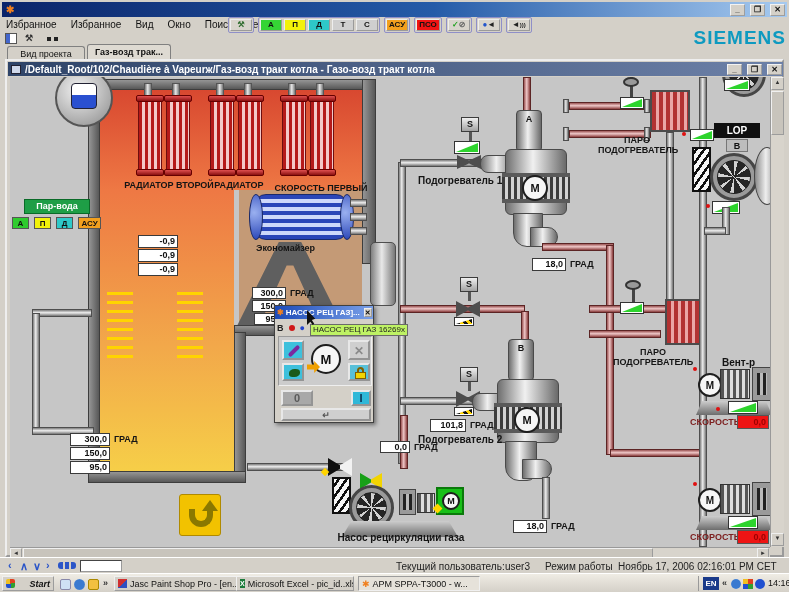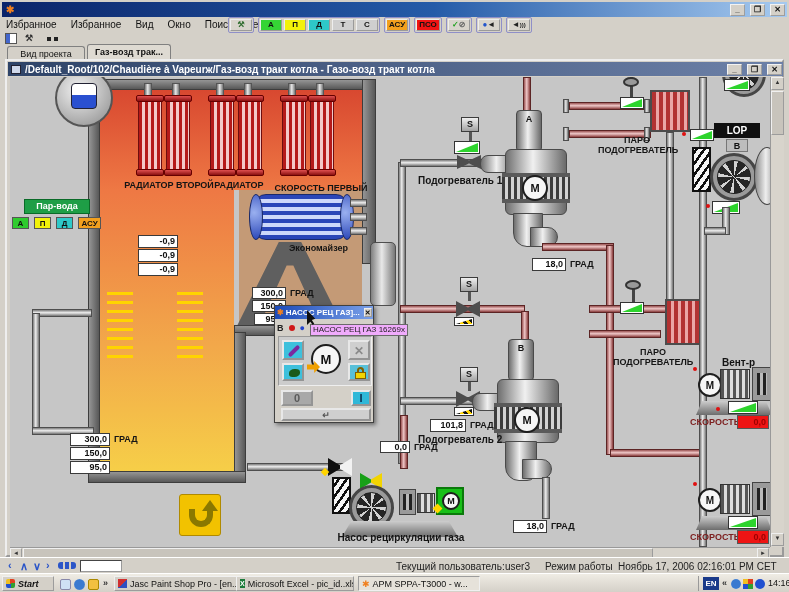--- a/index.html
+++ b/index.html
@@ -76,21 +76,21 @@
     font:bold 9px/12px "Liberation Sans",sans-serif;text-align:right;padding-right:2px;}
   .coil{background:repeating-linear-gradient(0deg,#ffd400 0 3px,rgba(255,212,0,0) 3px 9px);}
   .grn{background:#2ecb2e;} .yel{background:#f2f20a;} .cyn{background:#2ec8c8;} .org{background:#f2a01e;}
   .smbtn{border:1px solid #555;font:bold 8px/11px "Liberation Sans",sans-serif;text-align:center;color:#111;}
   
   .fp{background:#d4d0c8;border:1px solid #404040;box-shadow:2px 2px 4px rgba(0,0,0,.45);}
   .fptitle{position:absolute;left:0;top:0;right:0;height:13px;
     background:linear-gradient(90deg,#1c4ab8,#7aa0e8);display:flex;align-items:center;gap:2px;
     color:#fff;font:bold 8px "Liberation Sans",sans-serif;padding:0 2px;white-space:nowrap;overflow:hidden;}
   .fpbtn{border:2px outset #e8e8e8;background:#cfcfcf;}
-  .tooltip{background:#f0abfc;border:1px solid #6a6a6a;font:8px/10px "Liberation Sans",sans-serif;
+  .tooltip{background:#bef264;border:1px solid #6a6a6a;font:8px/10px "Liberation Sans",sans-serif;
     color:#222;padding:0 2px;white-space:nowrap;}
   
   .statusrow{position:absolute;left:0;top:557px;width:789px;height:16px;background:#d4d0c8;
     border-top:1px solid #fff;font-size:10px;color:#222;}
   .taskbar{position:absolute;left:0;top:573px;width:789px;height:19px;
     background:linear-gradient(180deg,#efece4,#d4d0c8);border-top:1px solid #fff;}
   .taskbtn{position:absolute;top:2px;height:15px;border:1px outset #f0f0f0;background:#d4d0c8;
     font-size:9px;color:#111;display:flex;align-items:center;gap:3px;padding:0 3px;
     white-space:nowrap;overflow:hidden;}
   .navarrow{color:#2b55c8;font:bold 11px "Liberation Sans",sans-serif;}
@@ -145,20 +145,21 @@
         <span class="iconbtn" style="color:#222;">◄<span style="font-size:6px;">)))</span></span>
       </span>
   </div>
 
   <div class="toolbar2">
     <span style="width:12px;height:11px;background:linear-gradient(90deg,#4466cc 0 4px,#fff 4px);border:1px solid #555;"></span>
     <span style="width:12px;height:11px;background:#d4d0c8;border:0;color:#333;font:bold 9px/11px 'Liberation Sans',sans-serif;">⚒</span>
     <span style="width:14px;height:10px;background:radial-gradient(circle 4px at 4px 5px,#222 60%,transparent 61%),radial-gradient(circle 4px at 11px 5px,#222 60%,transparent 61%);"></span>
   </div>
 
+  <div class="brand">SIEMENS</div>
 
   <div class="tab" style="left:7px;top:46px;width:78px;">Вид проекта</div>
   <div class="tab" style="left:87px;top:44px;width:84px;height:15px;font-weight:bold;background:#dedad2;">Газ-возд трак...</div>
 
   <div class="innerwin">
     <div class="innertitle">
       <span style="width:10px;height:9px;background:#cfd8ea;border:1px solid #223;"></span>
       <span>/Default_Root/102/Chaudière à Vapeurж/Газ-возд тракт котла - Газо-возд тракт котла</span>
       <span style="flex:1"></span>
       <span class="winbtn" style="height:11px;">_</span>
@@ -210,21 +211,21 @@
       <div class="abs lbl9" style="left:100px;top:103px;width:118px;text-align:center;">РАДИАТОР ВТОРОЙ</div>
       <div class="abs lbl9" style="left:196px;top:103px;width:66px;text-align:center;">РАДИАТОР</div>
       <div class="abs lbl9" style="left:258px;top:106px;width:106px;text-align:center;">СКОРОСТЬ ПЕРВЫЙ</div>
 
       <div class="abs" style="left:244px;top:117px;width:94px;height:46px;border:1px solid #1a2a6a;border-radius:12px;background:repeating-linear-gradient(0deg,#2a46b8 0 4px,#cdd8fa 4px 8px);"></div>
       <div class="abs" style="left:239px;top:117px;width:14px;height:46px;border-radius:50%;background:radial-gradient(circle at 35% 40%,#9ab0f0,#2a46b8);border:1px solid #1a2a6a;"></div>
       <div class="abs" style="left:330px;top:117px;width:14px;height:46px;border-radius:50%;background:radial-gradient(circle at 35% 40%,#9ab0f0,#2a46b8);border:1px solid #1a2a6a;"></div>
       <div class="abs pipe-h" style="left:340px;top:122px;width:17px;height:8px;"></div>
       <div class="abs pipe-h" style="left:340px;top:136px;width:17px;height:8px;"></div>
       <div class="abs pipe-h" style="left:340px;top:150px;width:17px;height:8px;"></div>
-      <div class="abs lbl9" style="left:246px;top:166px;width:92px;text-align:right;">Экономайзер</div>
+      <div class="abs lbl9" style="left:246px;top:166px;width:92px;text-align:left;">Экономайзер</div>
 
       <div class="abs vbox" style="left:128px;top:158px;width:40px;height:13px;">-0,9</div>
       <div class="abs vbox" style="left:128px;top:172px;width:40px;height:13px;">-0,9</div>
       <div class="abs vbox" style="left:128px;top:186px;width:40px;height:13px;">-0,9</div>
 
       <div class="abs" style="left:14px;top:122px;width:66px;height:15px;background:#1e9e46;border:1px solid #0a6a28;color:#fff;font:bold 9px/13px 'Liberation Sans',sans-serif;text-align:center;">Пар-вода</div>
       <div class="abs smbtn grn" style="left:2px;top:140px;width:17px;height:12px;">А</div>
       <div class="abs smbtn yel" style="left:24px;top:140px;width:17px;height:12px;">П</div>
       <div class="abs smbtn cyn" style="left:46px;top:140px;width:17px;height:12px;">Д</div>
       <div class="abs smbtn org" style="left:68px;top:140px;width:23px;height:12px;">АСУ</div>
@@ -485,21 +486,21 @@
     <span class="abs navarrow" style="left:46px;top:1px;">›</span>
     <span class="abs" style="left:58px;top:4px;width:18px;height:7px;background:linear-gradient(90deg,#2b55c8 0 5px,transparent 5px 7px,#2b55c8 7px 11px,transparent 11px 13px,#2b55c8 13px);border-radius:3px;"></span>
     <input class="abs" style="left: 80px; top: 2px; width: 42px; height: 12px; border: 1px inset rgb(153, 153, 153); font-size: 9px;">
     <span class="abs" style="left:396px;top:3px;">Текущий пользователь:</span>
     <span class="abs" style="left:505px;top:3px;">user3</span>
     <span class="abs" style="left:545px;top:3px;">Режим работы</span>
     <span class="abs" style="left:618px;top:3px;">Ноябрь 17, 2006 02:16:01 PM CET</span>
   </div>
 
   <div class="taskbar">
-    <span class="taskbtn" style="left:2px;width:52px;font-weight:bold;font-style:italic;">
+    <span class="taskbtn" style="left:2px;width:52px;font-weight:bold;font-style:italic;justify-content:space-between;">
       <span style="width:9px;height:9px;background:conic-gradient(#e04020 0 25%,#30a030 0 50%,#2050d0 0 75%,#f0c020 0);border-radius:2px;"></span>
       <span>Start</span>
     </span>
     <span class="abs" style="left:60px;top:5px;width:11px;height:11px;background:#cfe0f5;border:1px solid #88a;border-radius:2px;"></span>
     <span class="abs" style="left:74px;top:5px;width:11px;height:11px;background:radial-gradient(circle at 50% 50%,#3a7ad0 60%,#bcd);border-radius:50%;"></span>
     <span class="abs" style="left:88px;top:5px;width:11px;height:11px;background:#f2c040;border:1px solid #a80;border-radius:2px;"></span>
     <span class="abs" style="left:103px;top:4px;font:bold 9px 'Liberation Sans',sans-serif;color:#333;">»</span>
     <span class="taskbtn" style="left:114px;width:130px;">
       <span style="width:9px;height:9px;background:linear-gradient(135deg,#d03030 50%,#3050c0 50%);"></span>
       <span>Jasc Paint Shop Pro - [en...</span>

